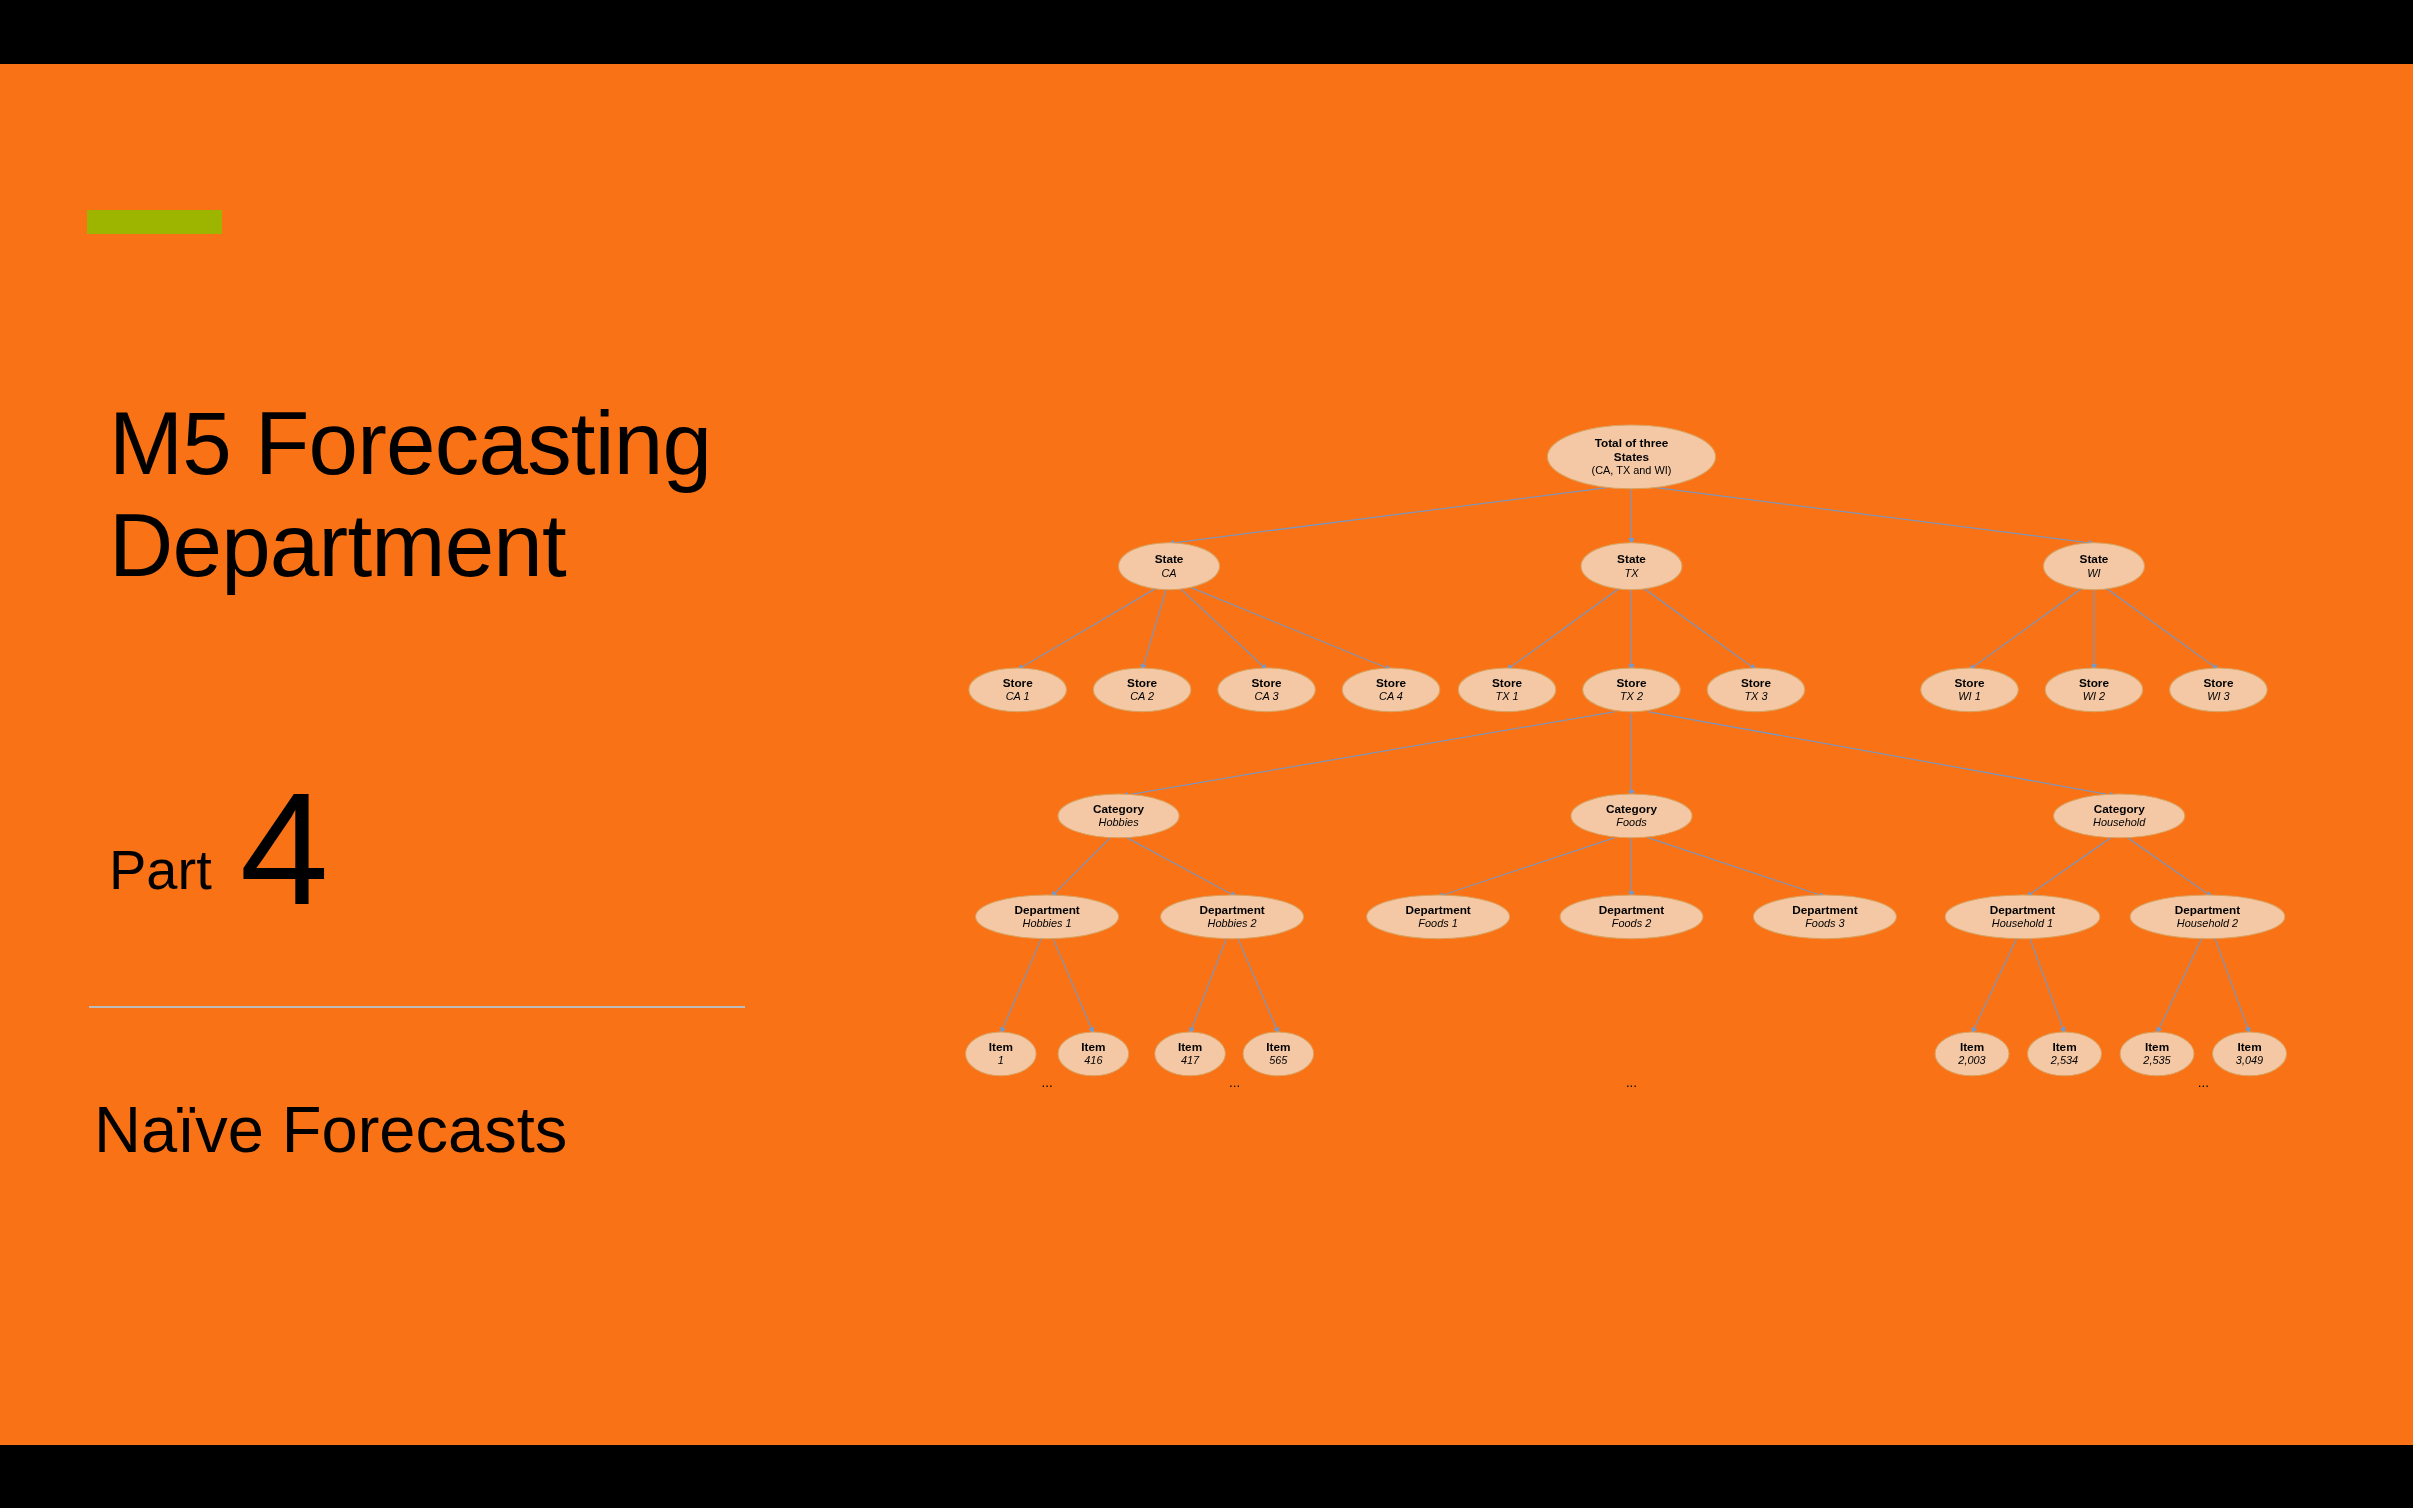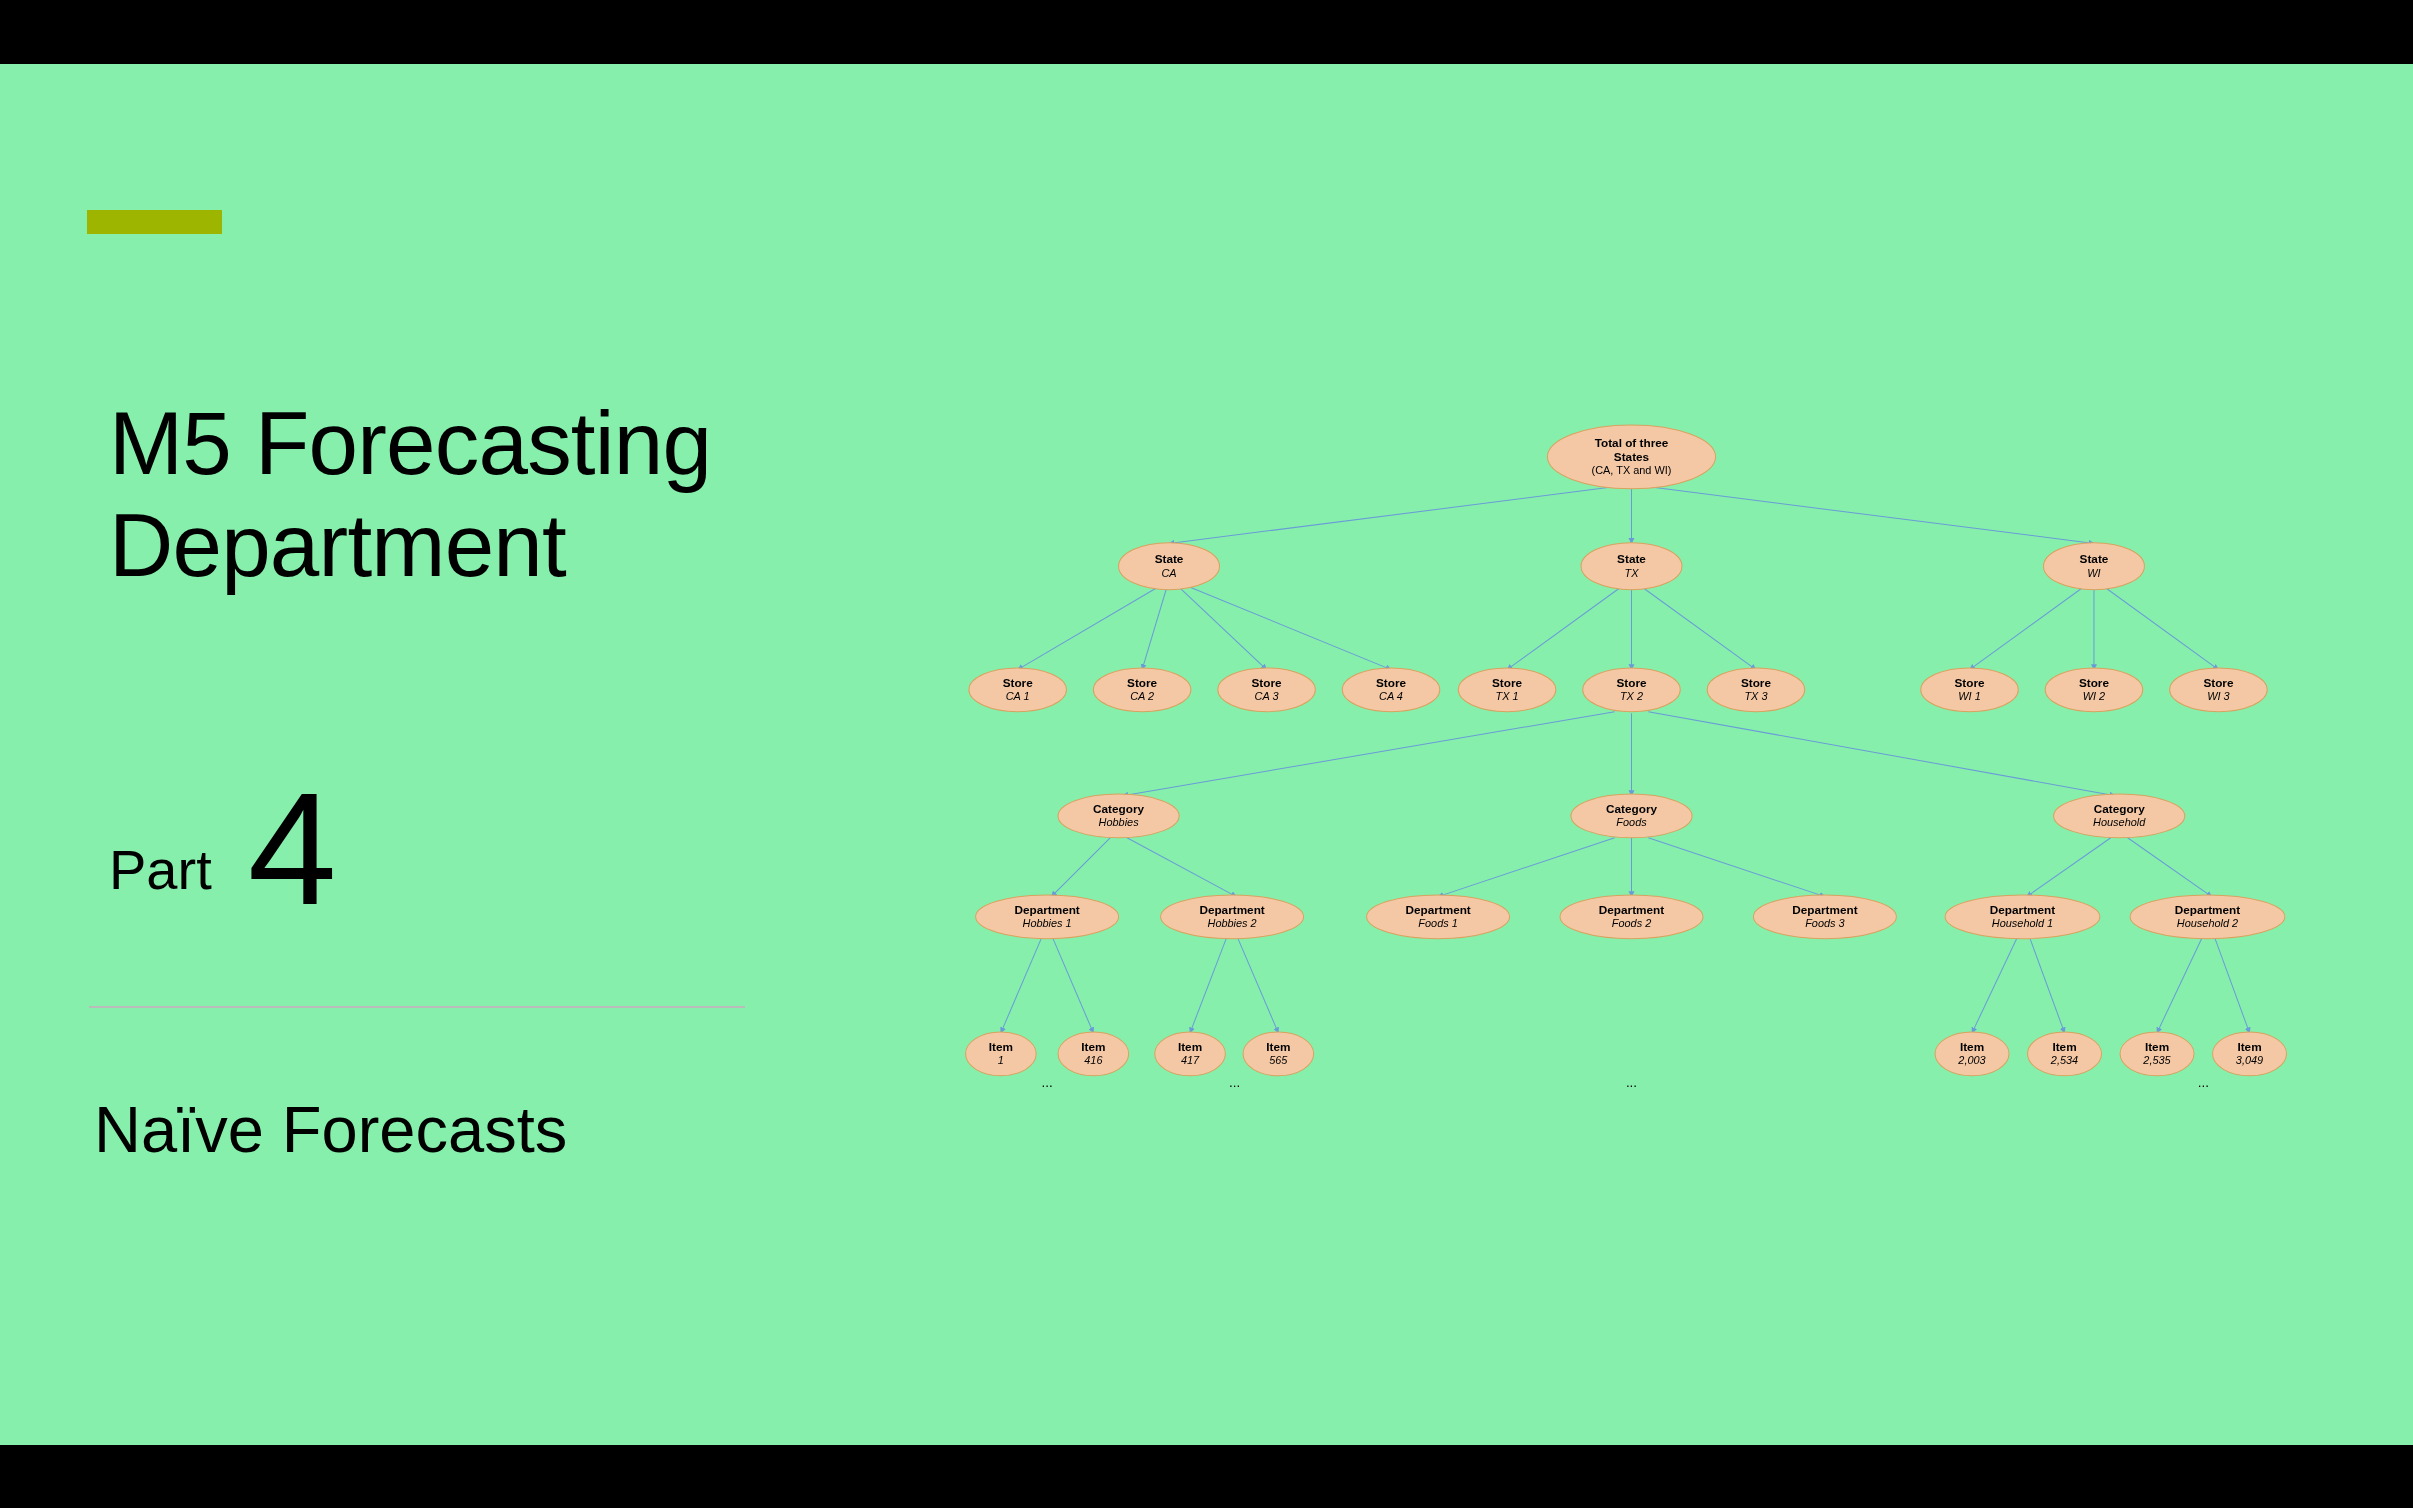--- a/index.html
+++ b/index.html
@@ -10,21 +10,21 @@
     width: 2413px;
     height: 1509px;
     position: relative;
   }
   .slide {
     position: absolute;
     left: 0;
     top: 64px;
     width: 2413px;
     height: 1381px;
-    background: #86efac;
+    background: #f97316;
     overflow: hidden;
   }
   .accent-bar {
     position: absolute;
     left: 87px;
     top: 146px;
     width: 135px;
     height: 23.5px;
     background: #9EB500;
   }
@@ -37,21 +37,21 @@
     line-height: 1.15;
     color: #000;
     letter-spacing: -0.8px;
   }
   .part-wrap {
     position: absolute;
     left: 109px;
     top: 690px;
     display: flex;
     align-items: baseline;
-    gap: 36px;
+    gap: 28px;
     color: #000;
   }
   .part-label {
     font-size: 56px;
     font-weight: 400;
   }
   .part-number {
     font-size: 160px;
     font-weight: 500;
     line-height: 1;

